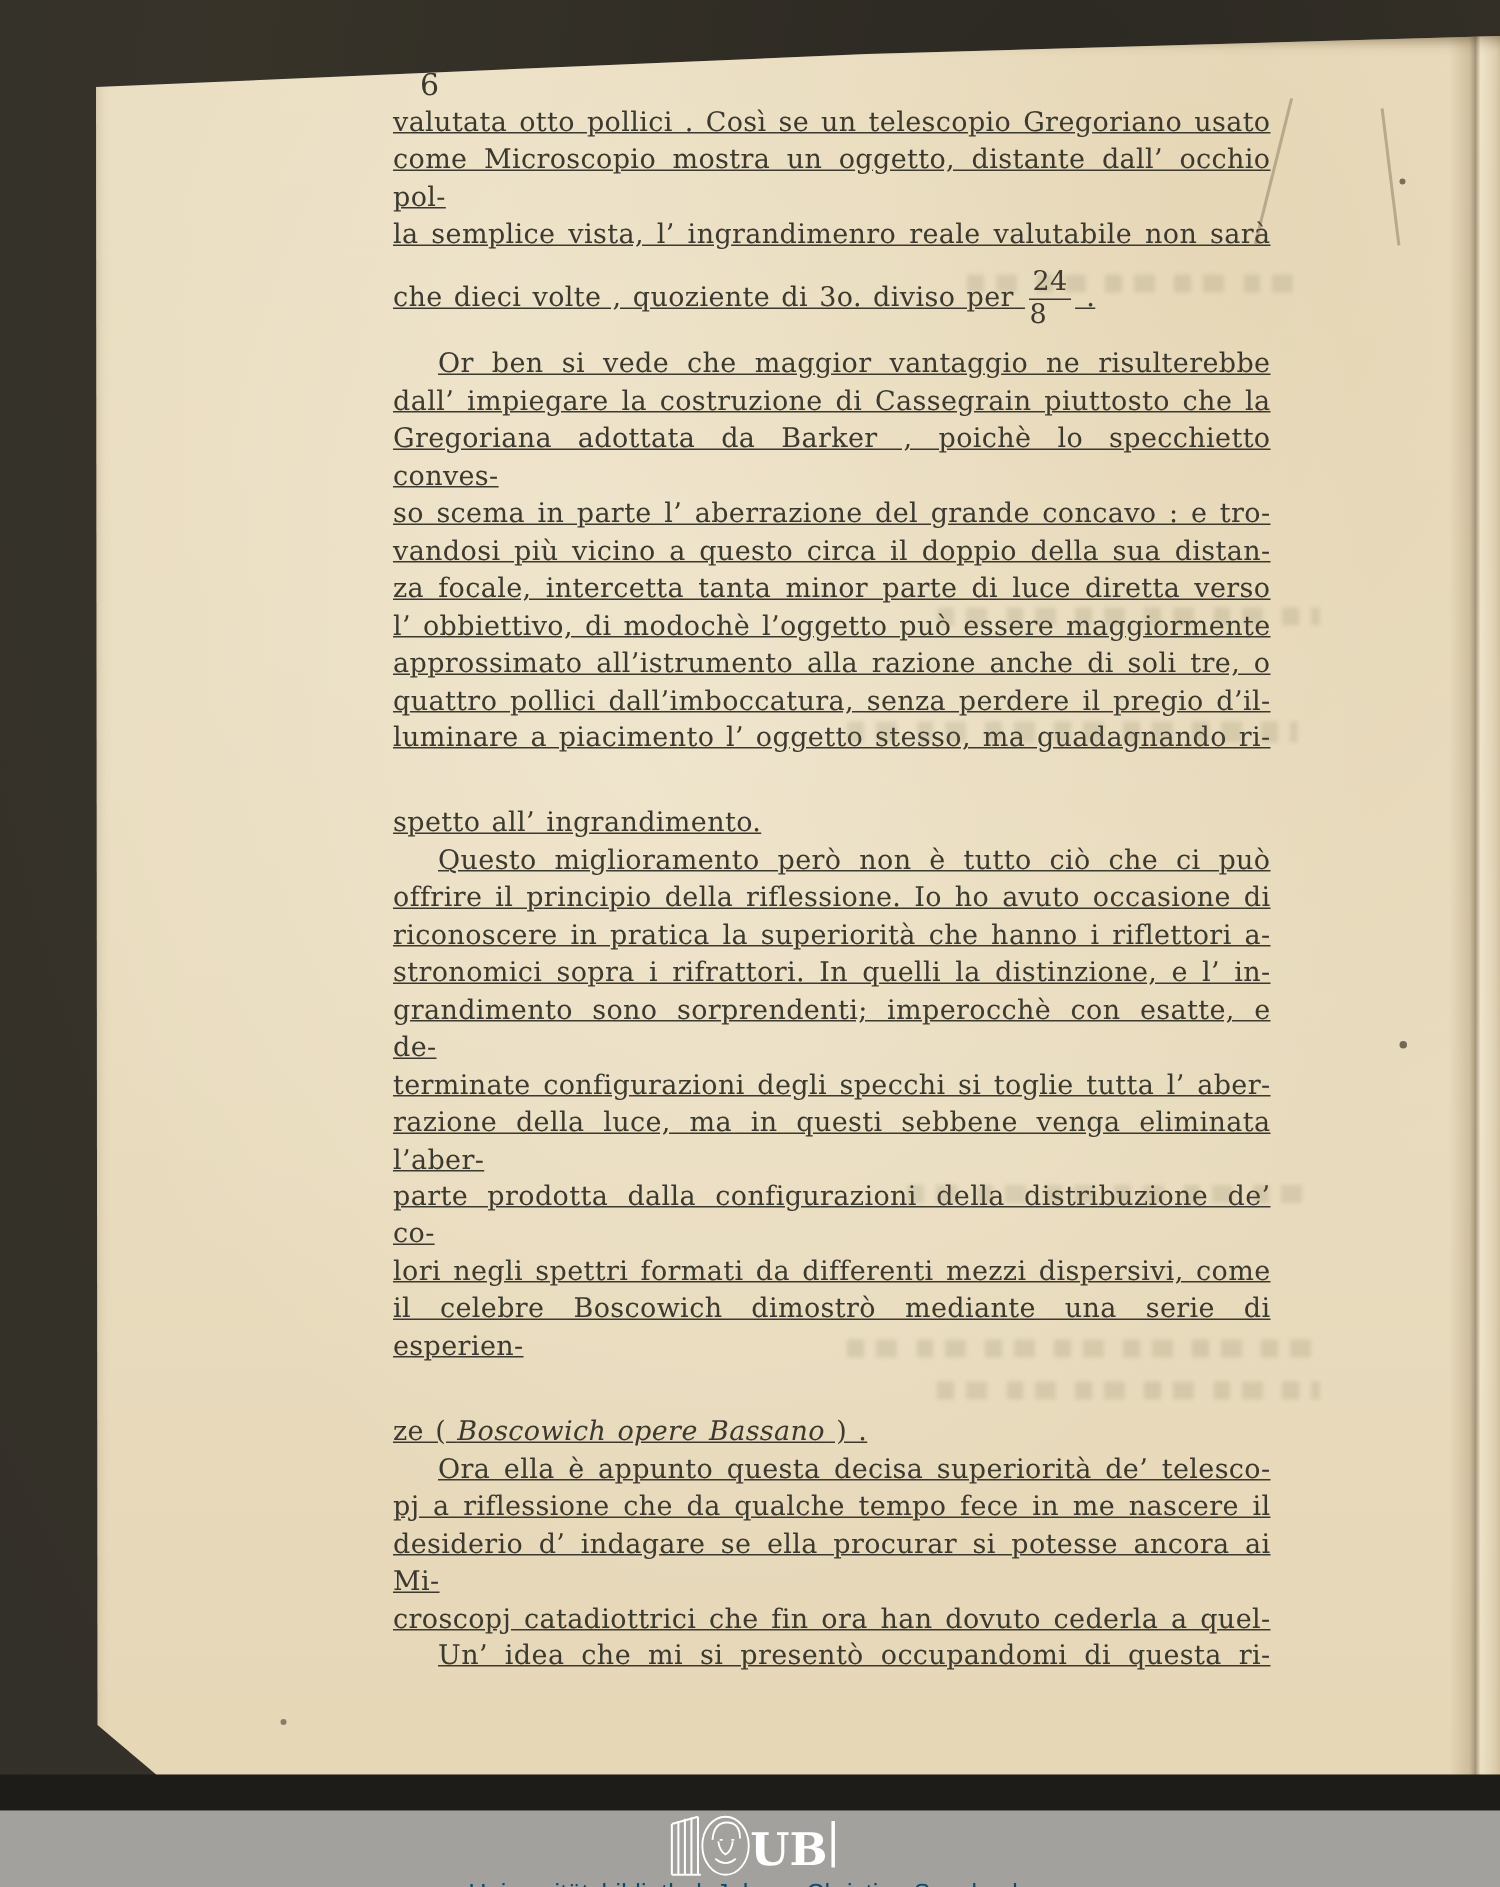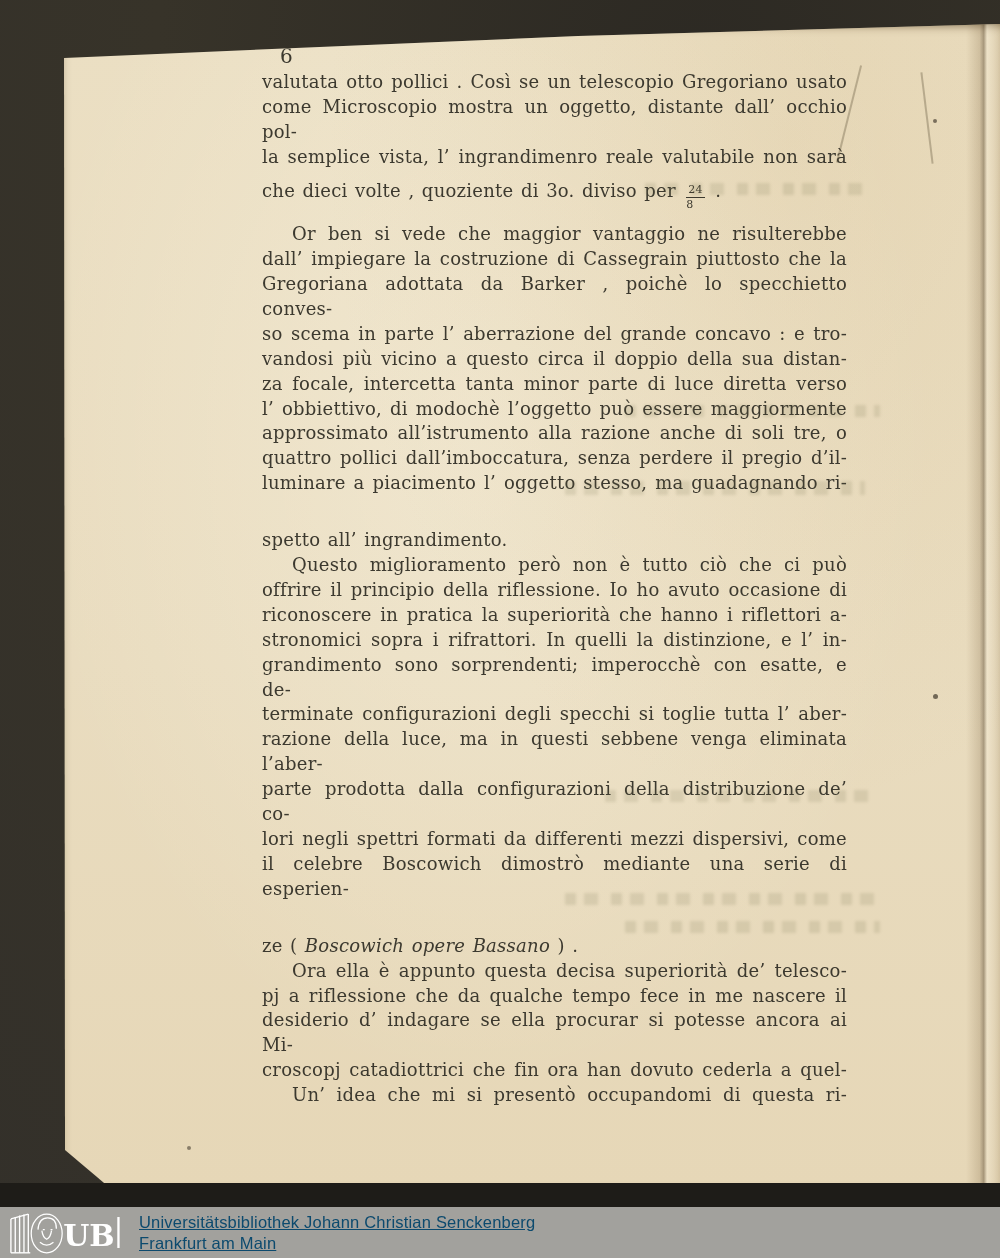--- a/index.html
+++ b/index.html
@@ -14,27 +14,27 @@
            linear-gradient(180deg,#ebdfc3 0%,#e9dcbf 55%,#e6d7b7 100%);
          clip-path:polygon(6px 34px, 520px 12px, 942px 0px, 942px 1164px, 52px 1164px, 7px 1126px);
          box-shadow:inset 7px 0 10px -4px rgba(80,60,30,0.5), inset 0 8px 10px -6px rgba(80,60,30,0.55);
          color:#3c392f;}
   .gutter{position:absolute;top:0;right:0;width:34px;height:100%;pointer-events:none;
           background:linear-gradient(90deg, rgba(0,0,0,0) 0%, rgba(120,95,60,0.22) 40%,
                      rgba(70,52,28,0.40) 52%, rgba(255,250,235,0.28) 62%, rgba(150,125,85,0.16) 100%);}
   .pageno{position:absolute;left:222px;top:20px;font-size:20px;letter-spacing:.5px;}
   .textblock{position:absolute;left:204px;top:46px;width:585px;
              font-size:18px;line-height:24.9px;letter-spacing:.25px;word-spacing:1.5px;}
-  .para{margin:0;}
+  .para{margin:0;text-decoration:underline;}
   .line{text-align:justify;text-align-last:justify;}
   .line.last{text-align-last:left;margin-top:32px;}
   .line.indent{padding-left:30px;}
   .line.tall{margin:9px 0 12px;text-align-last:left;}
   .it{font-style:italic;}
-  .frac{display:inline-block;vertical-align:-11px;text-align:right;font-size:11px;
+  .frac{display:inline-block;vertical-align:-11px;text-align:right;font-size:18px;
         line-height:1.05;margin:0 3px;}
   .frac .num{display:block;border-bottom:1.4px solid currentColor;padding:0 2px 1px;}
   .frac .den{display:block;padding-top:1px;}
   
   .ghost{position:absolute;height:12px;opacity:.16;filter:blur(1.4px);pointer-events:none;
          background:repeating-linear-gradient(90deg, rgba(110,108,70,0) 0 5px,
                     rgba(100,98,62,.9) 5px 16px, rgba(110,108,70,0) 16px 24px,
                     rgba(100,98,62,.85) 24px 38px, rgba(110,108,70,0) 38px 46px);}
   .g1{left:582px;top:159px;width:230px;}
   .g2{left:562px;top:381px;width:260px;}
@@ -46,21 +46,21 @@
   .k1{left:875px;top:95px;width:4px;height:4px;opacity:.7;}
   .k2{left:875px;top:670px;width:5px;height:5px;opacity:.75;}
   .k3{left:129px;top:1122px;width:4px;height:4px;opacity:.6;}
   .scratch{position:absolute;width:1.5px;background:rgba(95,82,58,.35);pointer-events:none;}
   .s1{left:790px;top:40px;height:100px;transform:rotate(14deg);}
   .s2{left:868px;top:48px;height:92px;transform:rotate(-7deg);}
   
   .bottomstrip{position:absolute;left:0;top:1183px;width:100%;height:24px;background:#1e1c18;}
   .footerbar{position:absolute;left:0;bottom:0;width:100%;height:51px;background:#a2a19d;
              display:flex;align-items:center;box-sizing:border-box;padding-left:8px;
-             font-family:"Liberation Sans", sans-serif;}
+             font-family:"Liberation Sans", sans-serif;flex-direction:column;}
   .logo{flex:0 0 auto;display:block;}
   .footer-text{margin-left:13px;color:#0c4a6e;font-size:16.5px;line-height:21px;letter-spacing:.2px;text-decoration:underline;}
 </style>
 </head>
 <body>
 
 <div class="stage">
 
   <div class="paper">
     <div class="gutter"></div>

